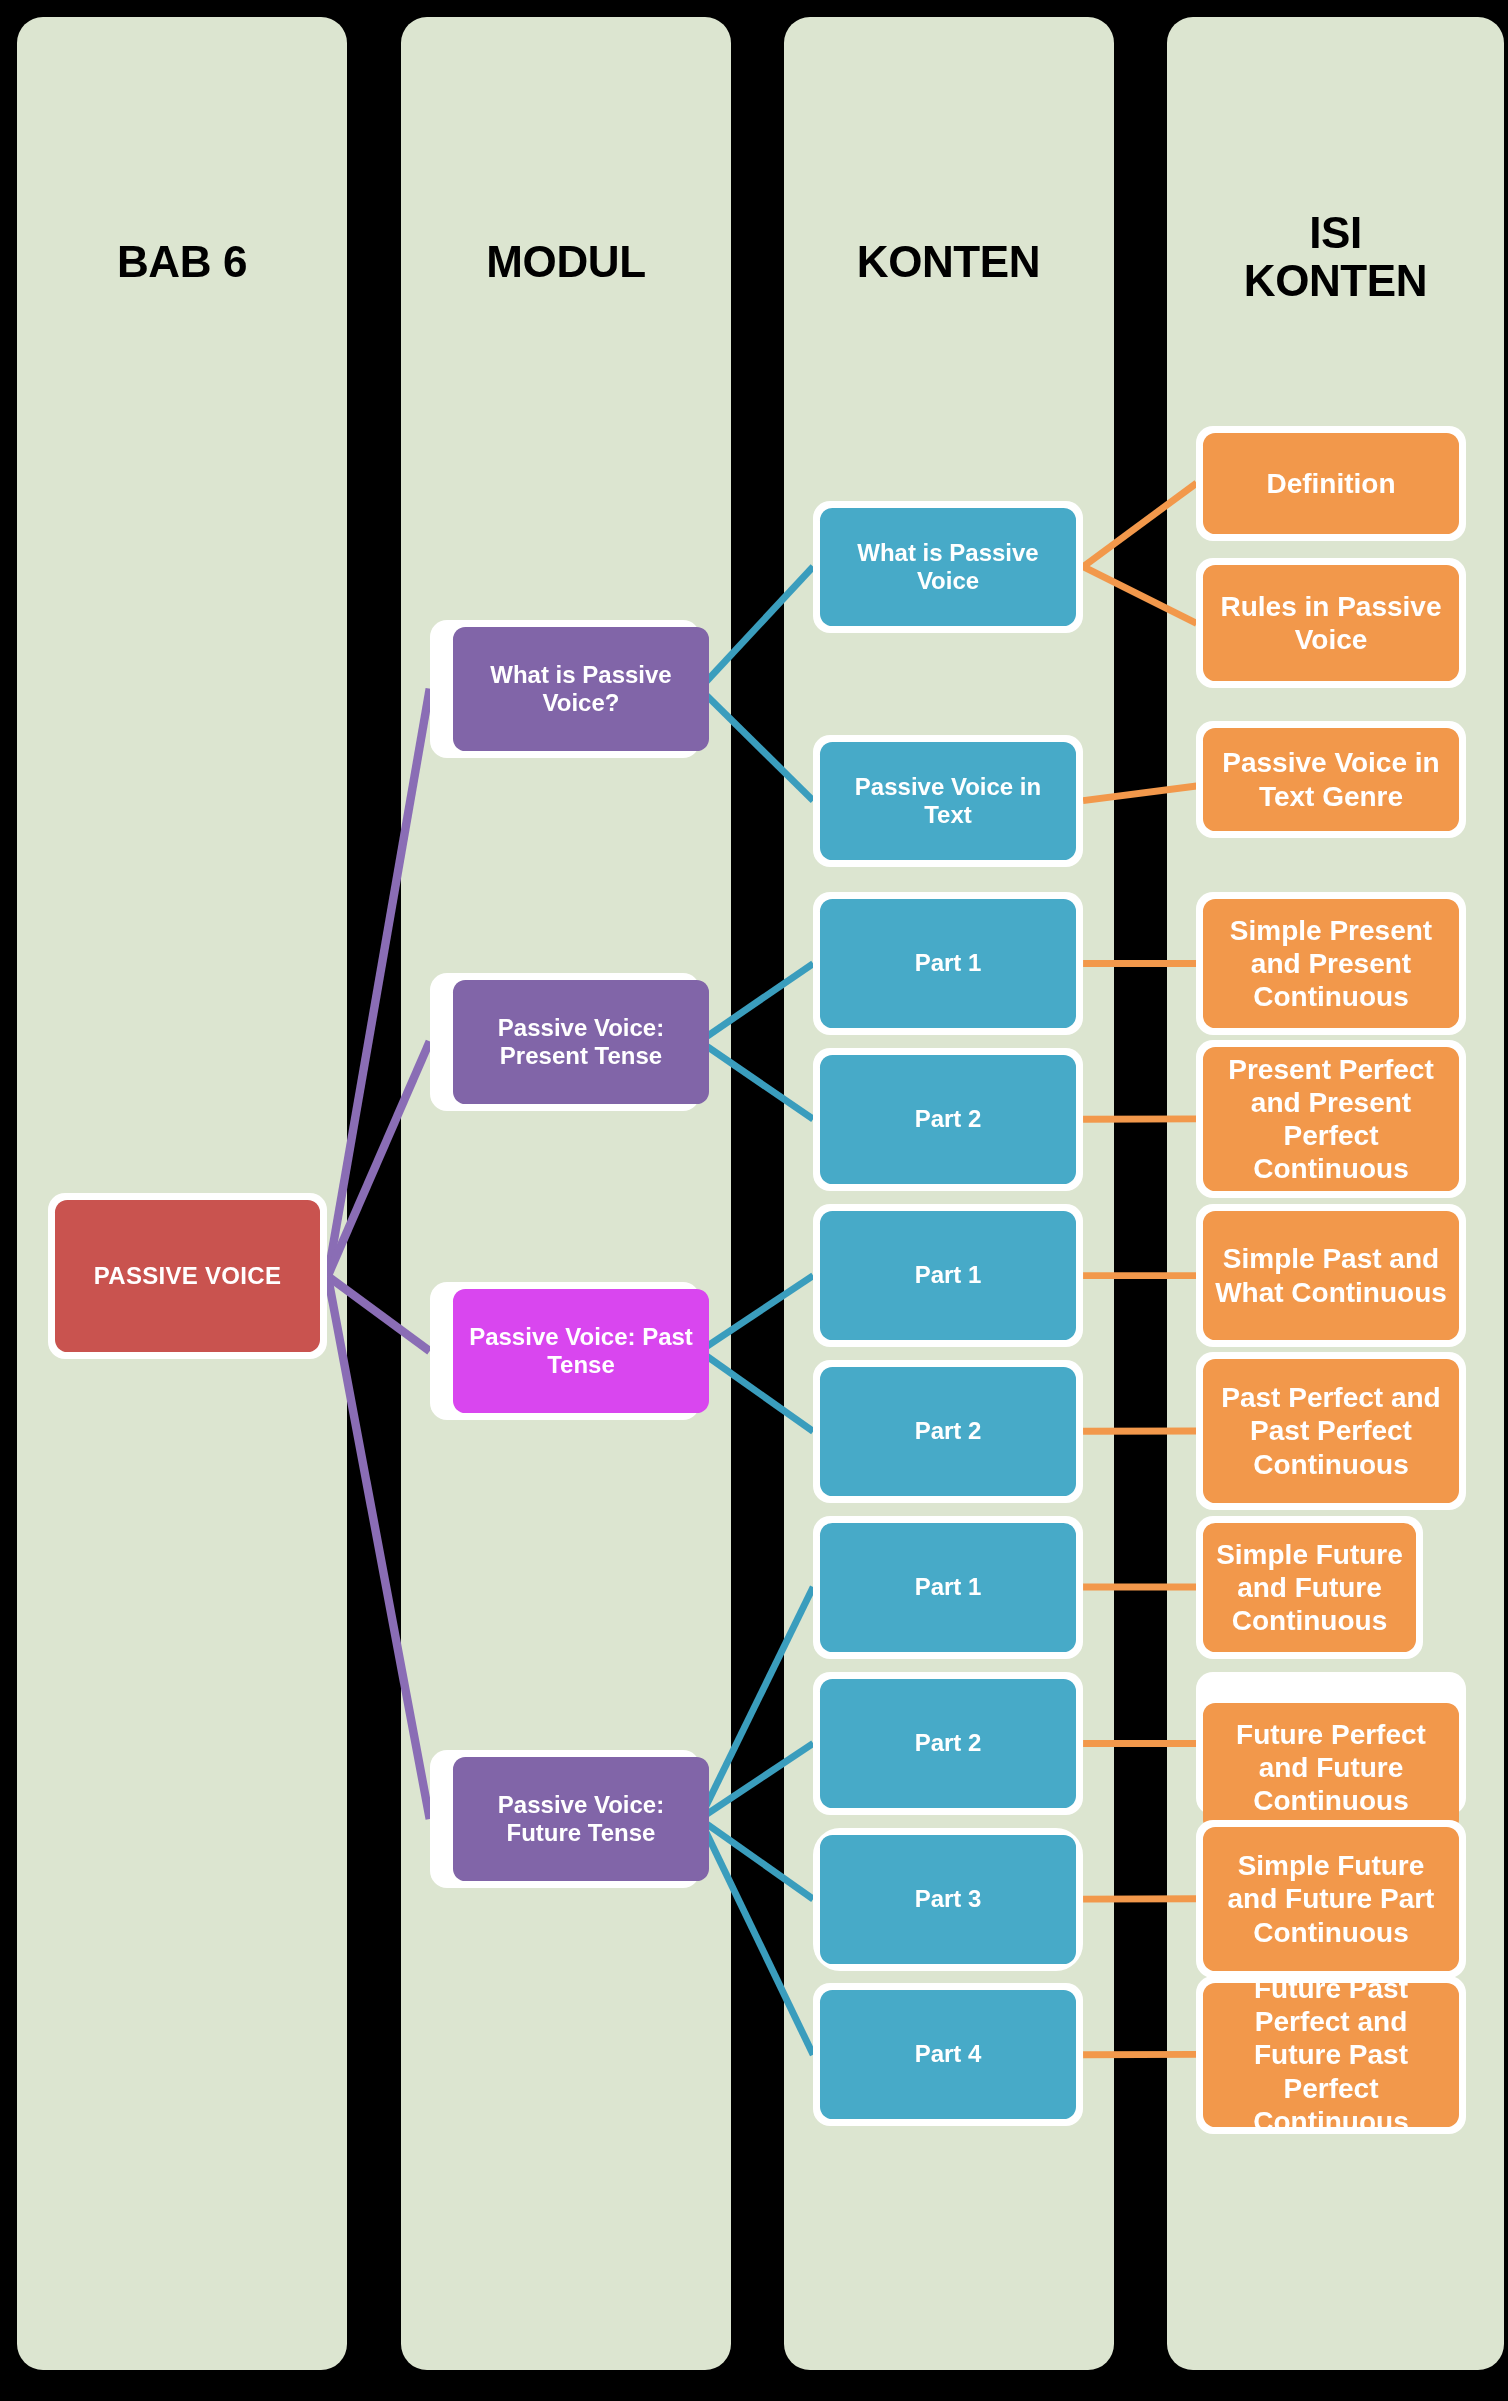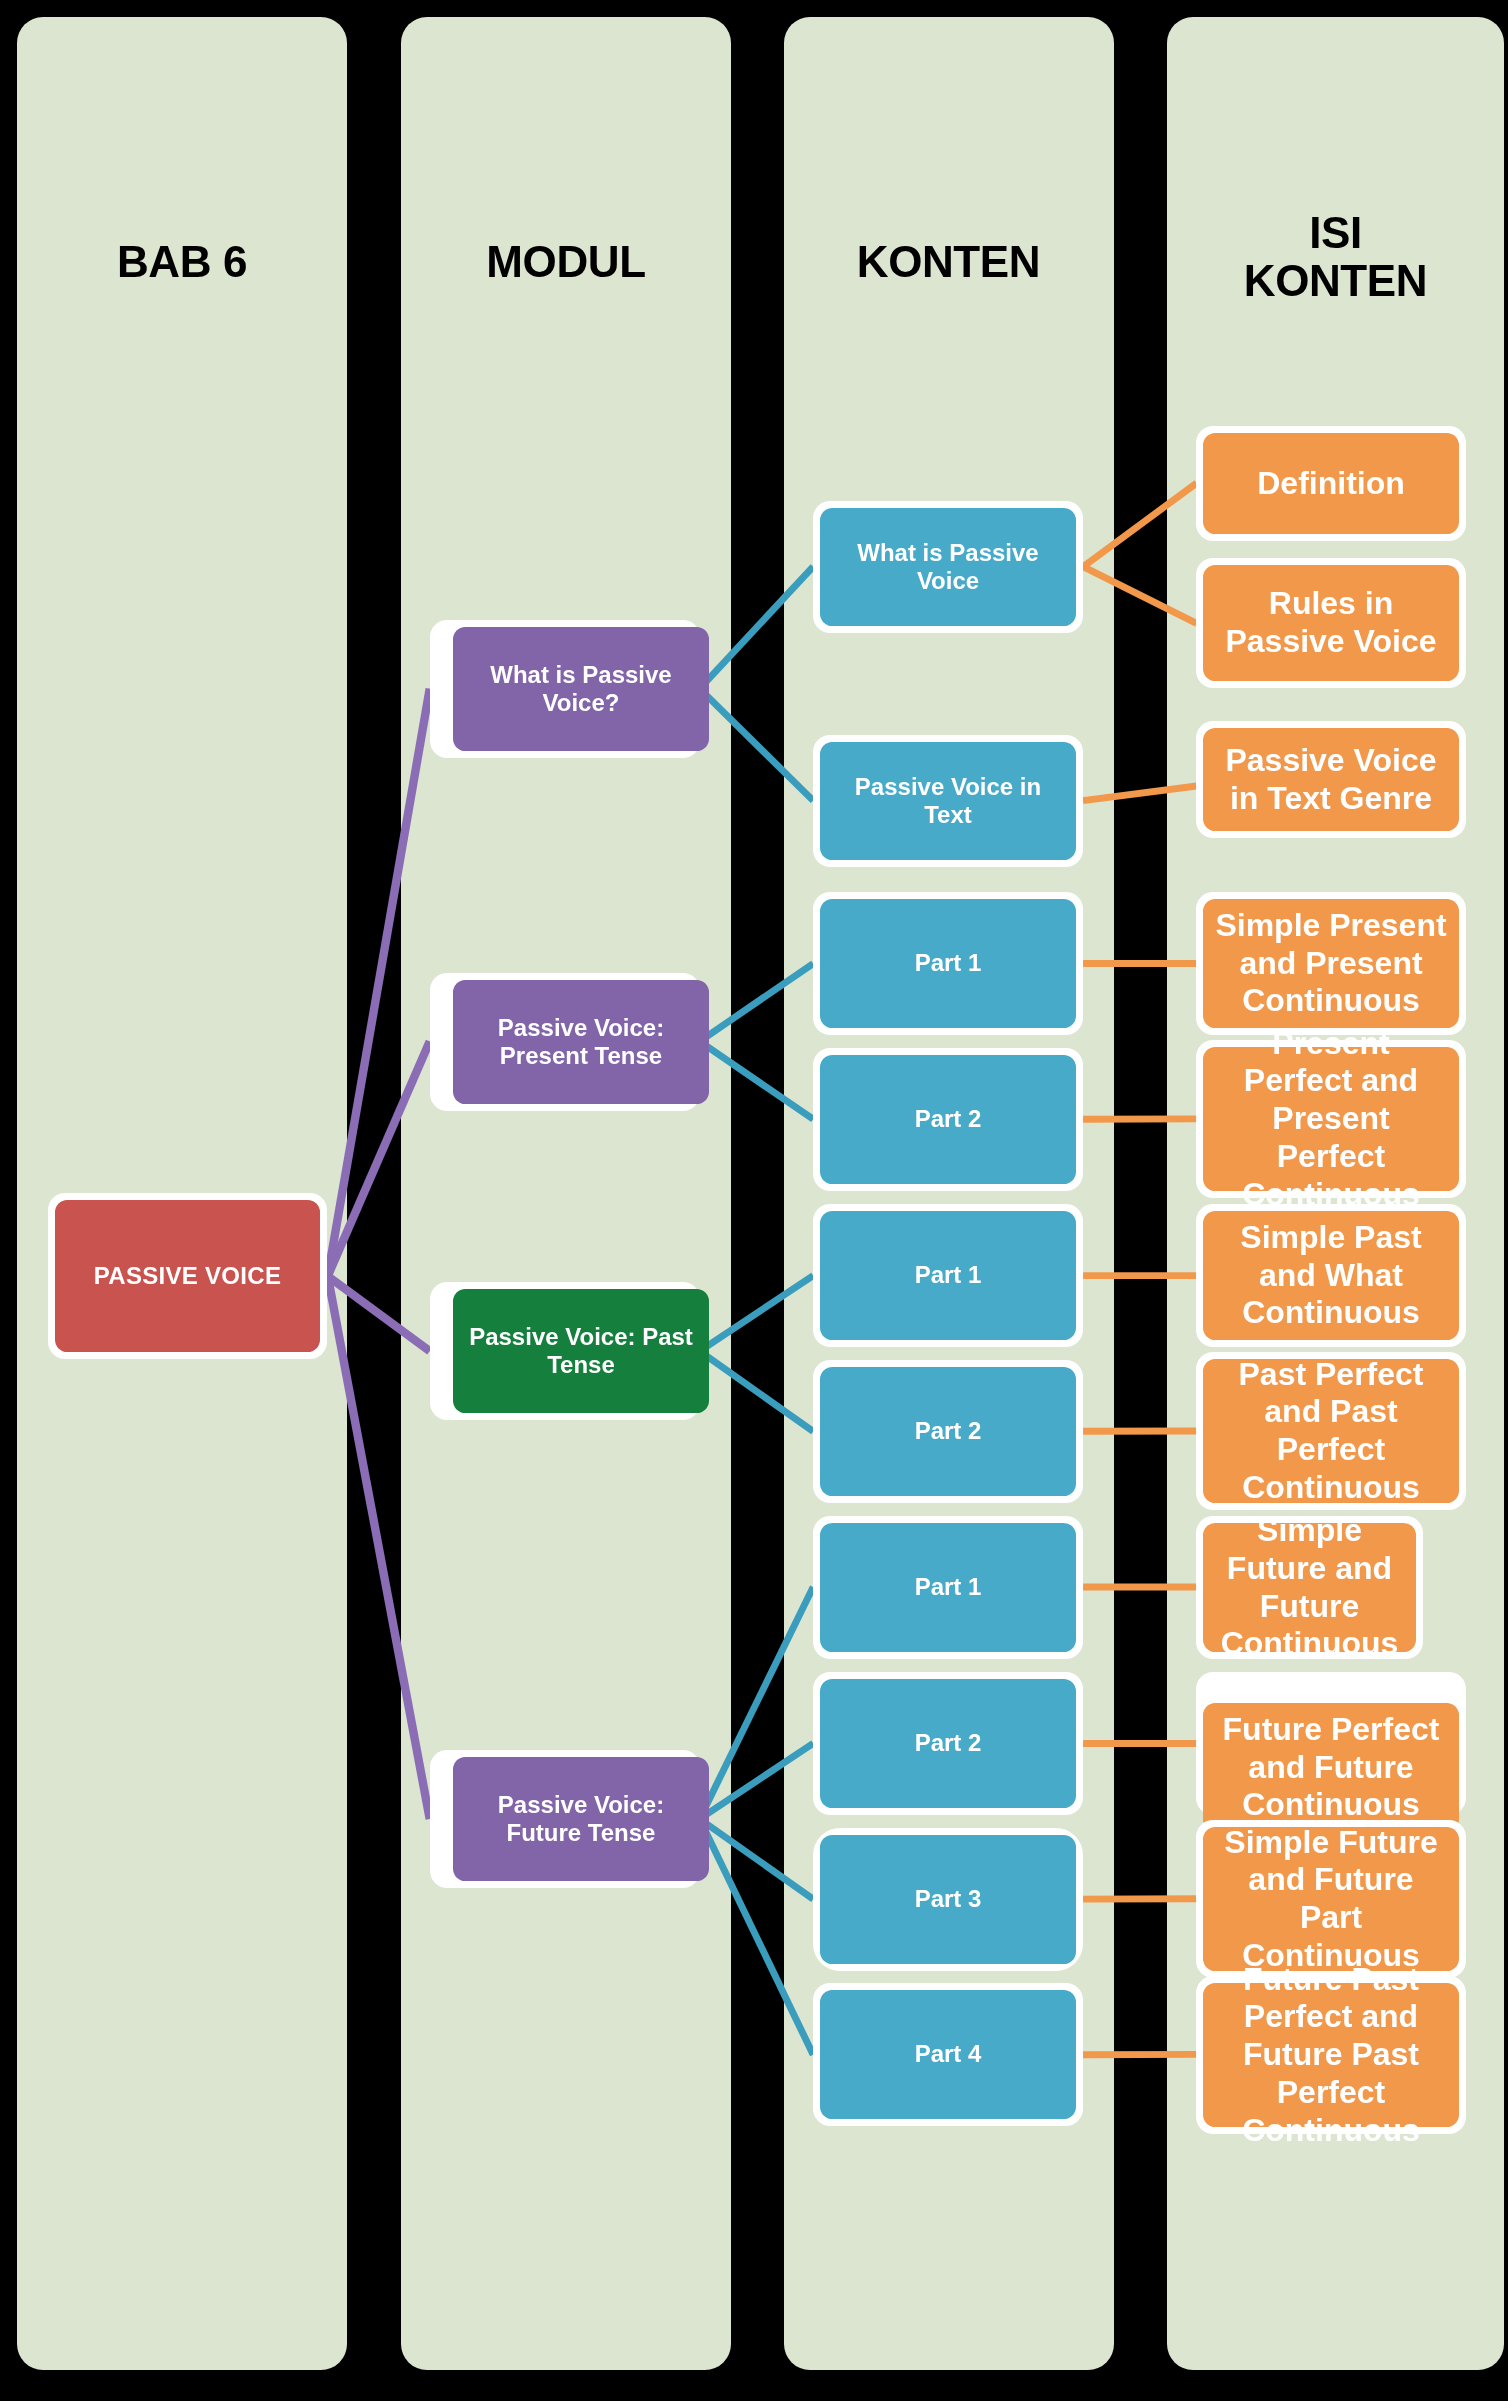--- a/index.html
+++ b/index.html
@@ -20,21 +20,21 @@
   }
   .node .inner{
     width:100%;height:100%;border-radius:12.3px;
     display:flex;align-items:center;justify-content:center;
     text-align:center;color:#fff;font-weight:bold;
     box-sizing:border-box;padding:3.1px 10.7px;line-height:1.18;
   }
   .node.root .inner{background:#c9534f;font-size:24px;letter-spacing:0.3px;}
   .node.mod  .inner{background:#8165a8;font-size:24px;margin-left:16px;}
   .node.kon  .inner{background:#47aac8;font-size:24px;}
-  .node.isi  .inner{background:#f2984b;font-size:32px;}
+  .node.isi  .inner{background:#f2984b;font-size:28px;}
   svg.links{position:absolute;left:0;top:0;width:1509px;height:2401px;pointer-events:none;}
 </style>
 </head>
 <body>
 
 <div id="stage">
   <div id="panels">
       <div class="panel" style="left: 17px; top: 17px; width: 330px; height: 2353px; background: rgb(220, 229, 208);"></div>
       <div class="panel-title" style="left: 17px; top: 238px; width: 330px;">BAB 6</div>
       <div class="panel" style="left: 401px; top: 17px; width: 330px; height: 2353px; background: rgb(220, 229, 208);"></div>
@@ -78,21 +78,21 @@
       <div class="node root" style="left: 48px; top: 1193px; width: 279px; height: 166px;">
         <div class="inner" style="background: rgb(201, 83, 79);">PASSIVE VOICE</div>
       </div>
       <div class="node mod" style="left: 430px; top: 620px; width: 270px; height: 138px;">
         <div class="inner" style="background: rgb(129, 101, 168);">What is Passive Voice?</div>
       </div>
       <div class="node mod" style="left: 430px; top: 973px; width: 270px; height: 138px;">
         <div class="inner" style="background: rgb(129, 101, 168);">Passive Voice: Present Tense</div>
       </div>
       <div class="node mod" style="left: 430px; top: 1282px; width: 270px; height: 138px;">
-        <div class="inner" style="background: #15803d;">Passive Voice: Past Tense</div>
+        <div class="inner" style="background: #d946ef;">Passive Voice: Past Tense</div>
       </div>
       <div class="node mod" style="left: 430px; top: 1750px; width: 270px; height: 138px;">
         <div class="inner" style="background: rgb(129, 101, 168);">Passive Voice: Future Tense</div>
       </div>
       <div class="node kon" style="left: 813px; top: 501px; width: 270px; height: 132px;">
         <div class="inner" style="background: rgb(71, 170, 200);">What is Passive Voice</div>
       </div>
       <div class="node kon" style="left: 813px; top: 735px; width: 270px; height: 132px;">
         <div class="inner" style="background: rgb(71, 170, 200);">Passive Voice in Text</div>
       </div>

